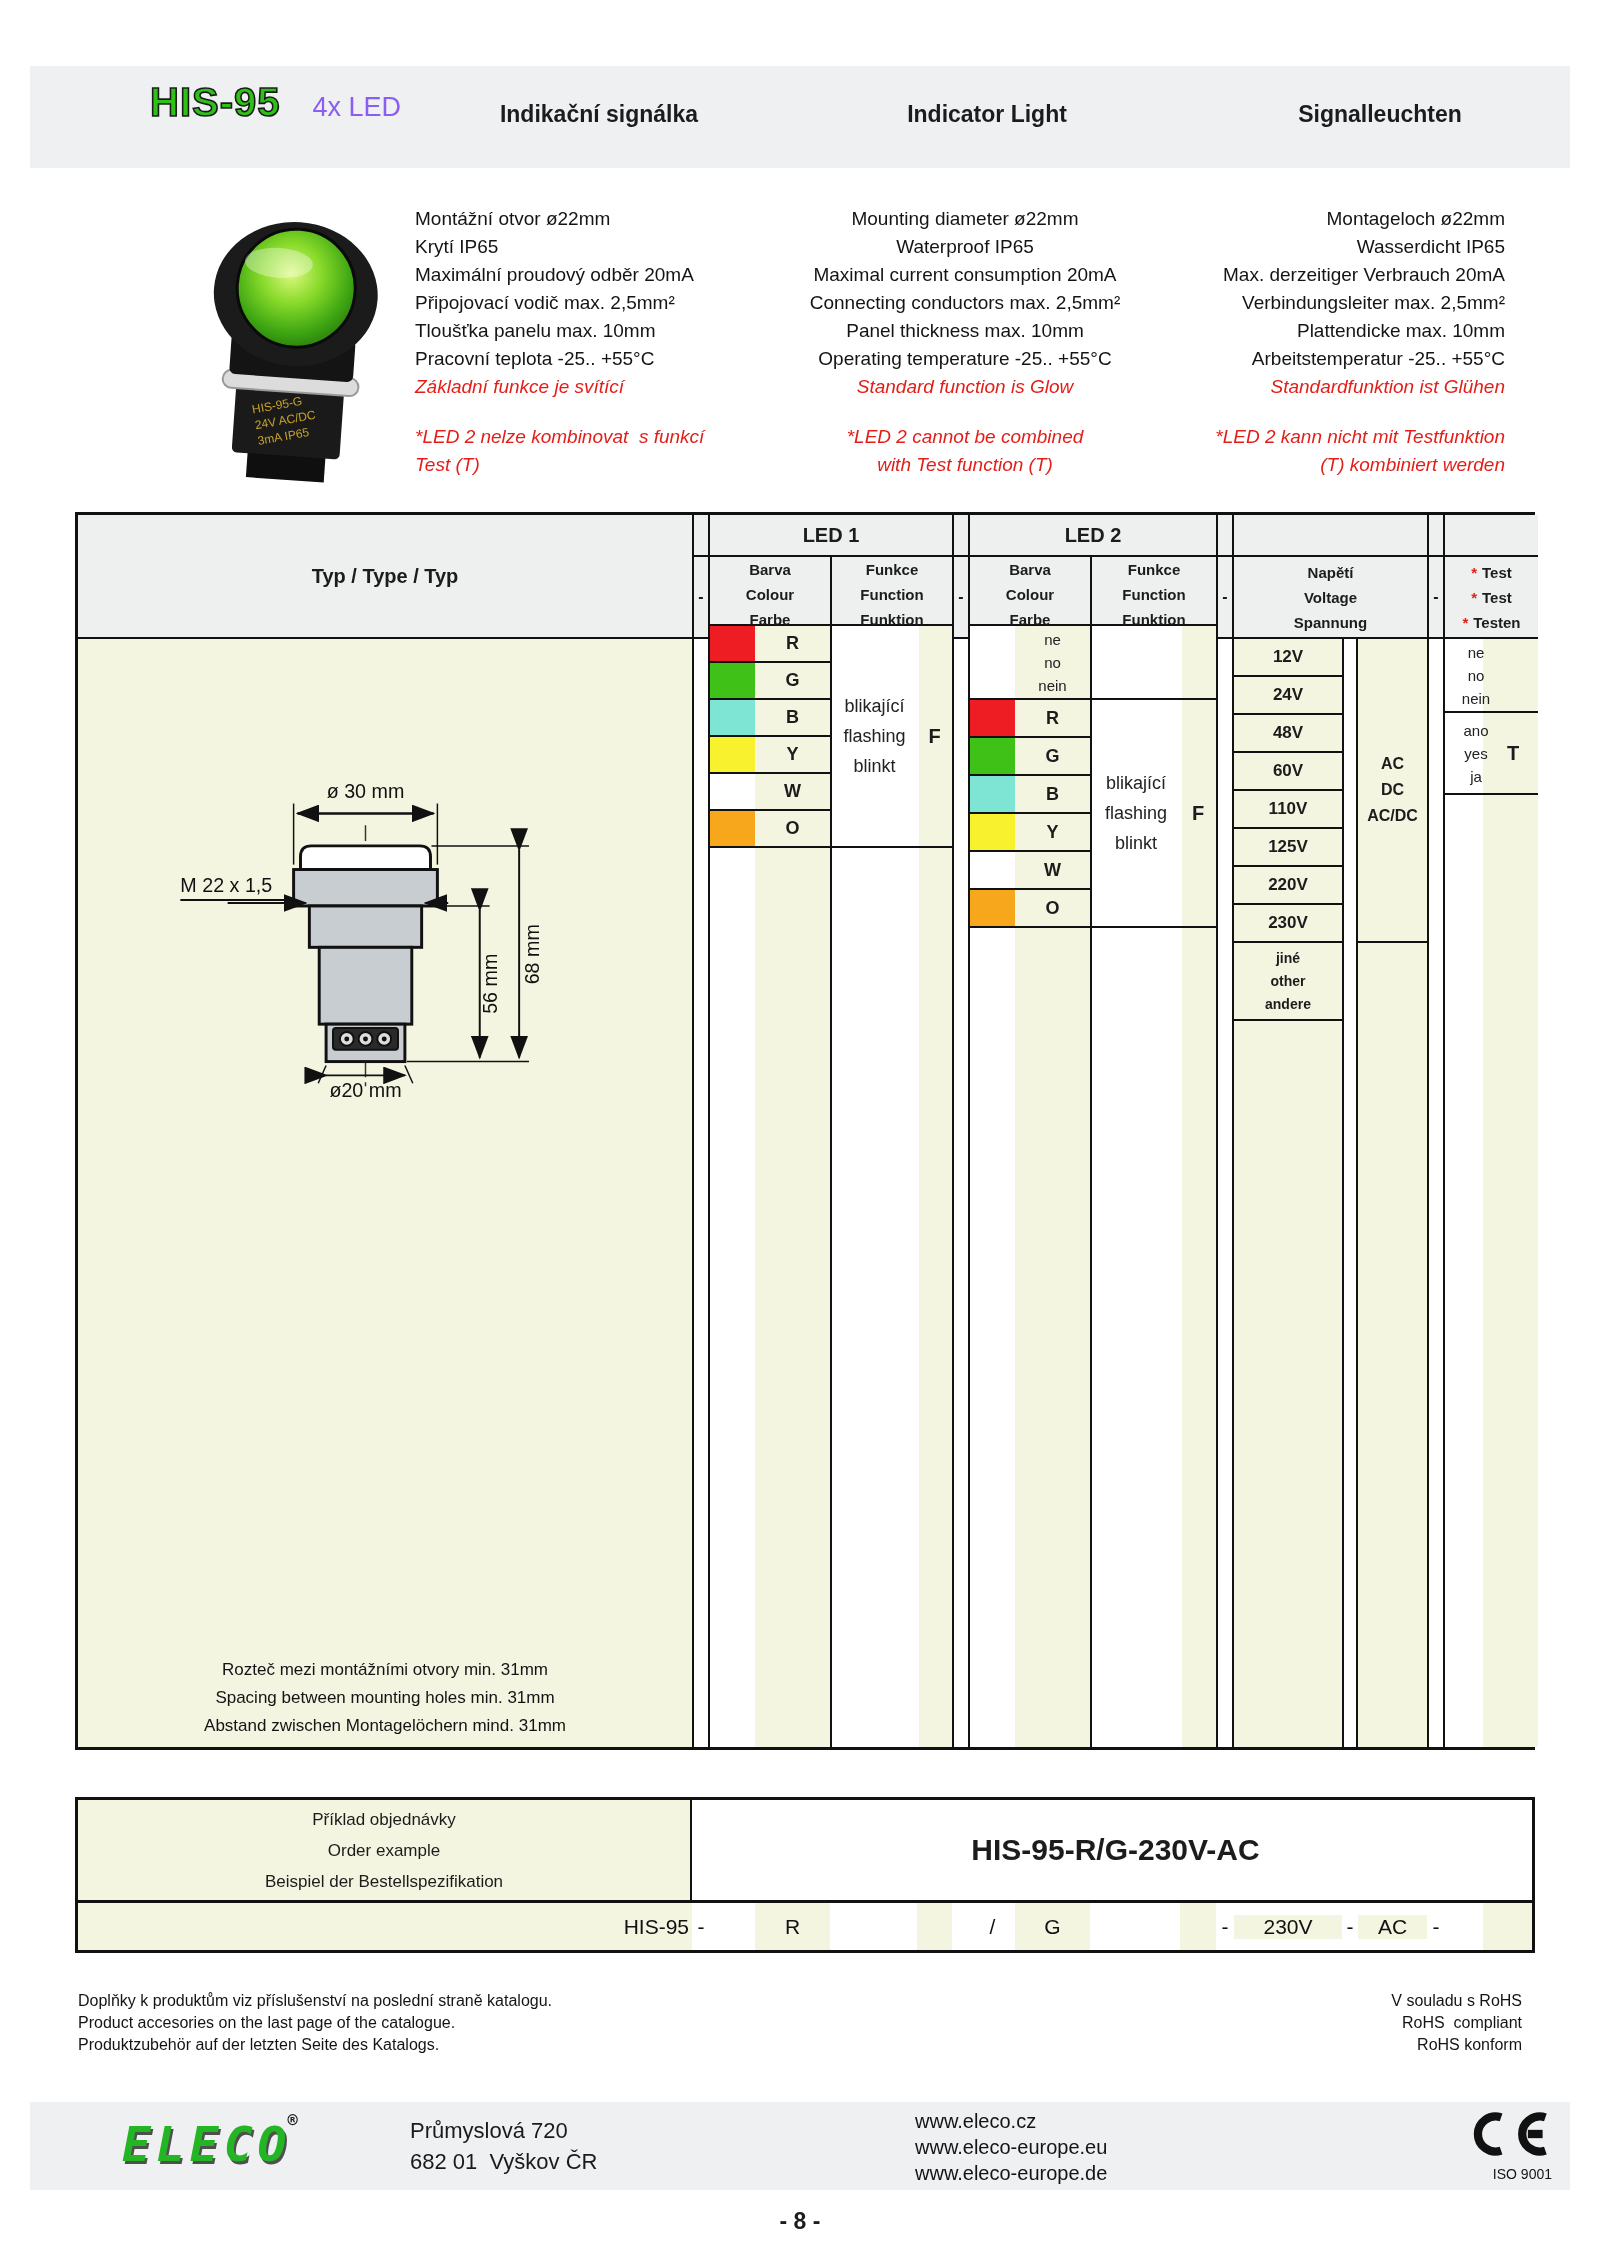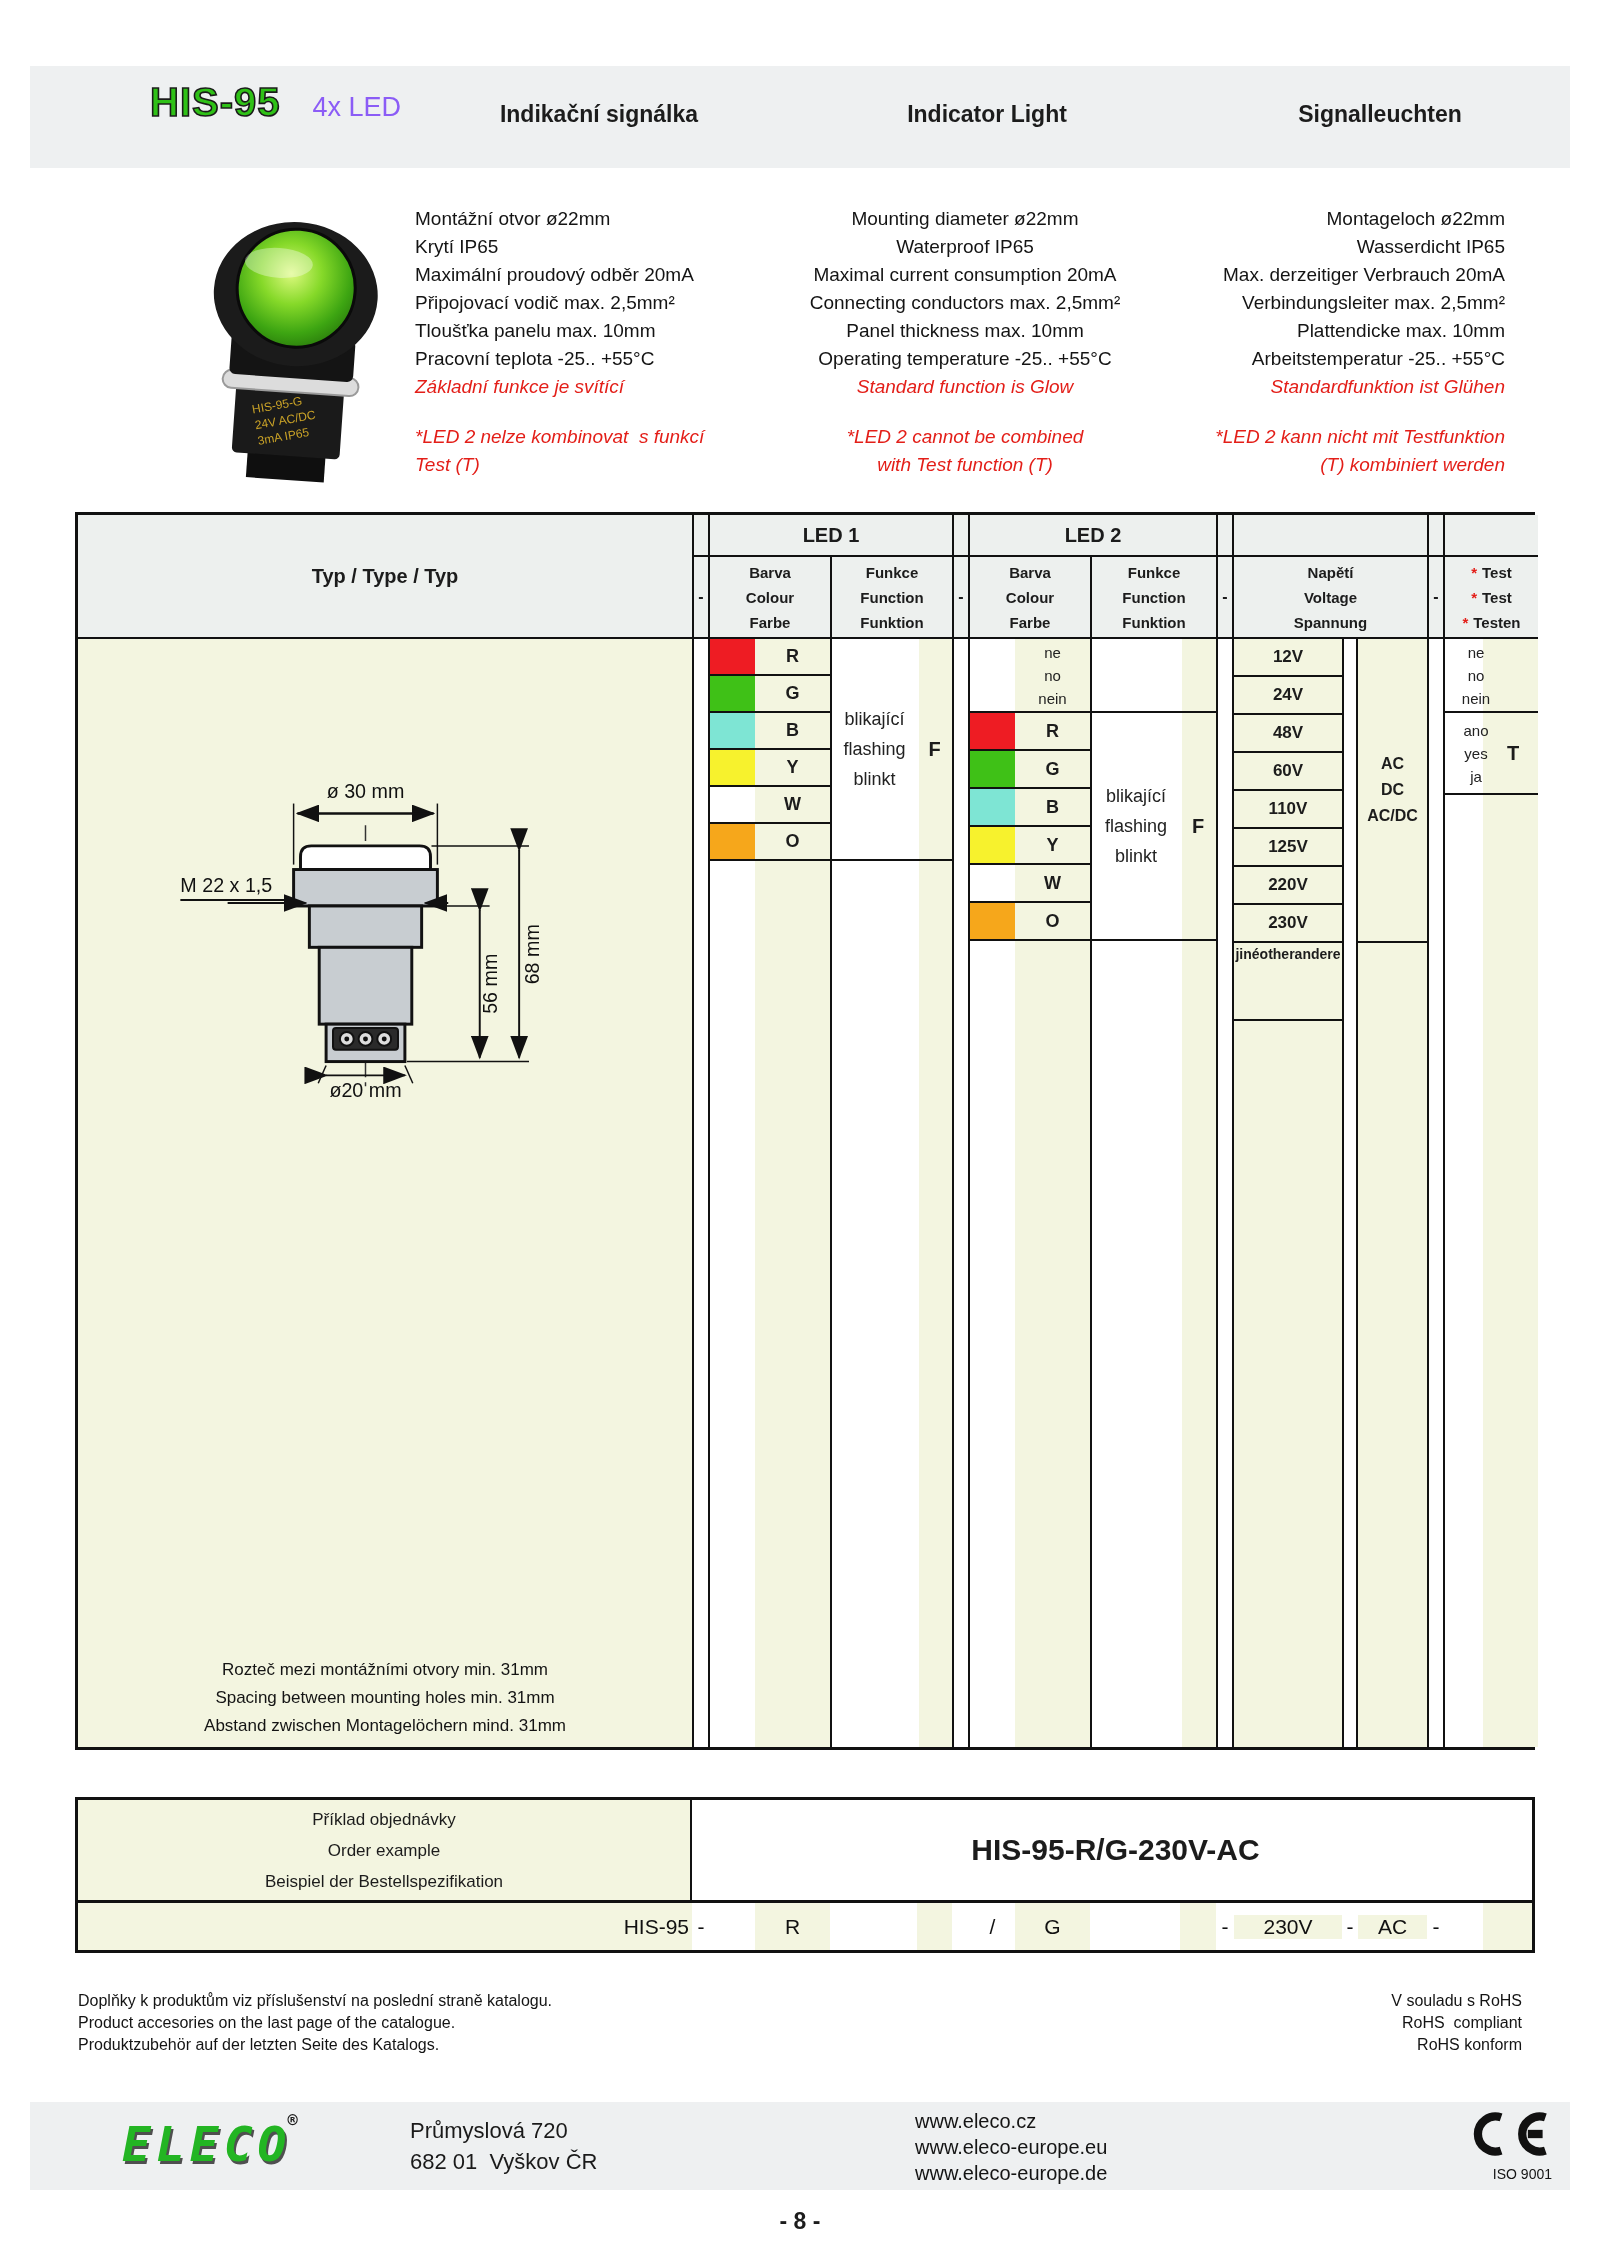--- a/index.html
+++ b/index.html
@@ -37,21 +37,21 @@
   .sep-hdr { height:124px; background:#edf0ee; border-bottom:2px solid #111; display:flex; flex-direction:column; }
   .sep-sp { height:42px; border-bottom:2px solid #111; }
   .sep-dash { flex:1; display:flex; align-items:center; justify-content:center; font-weight:bold; font-size:16px; }
   .sep-body { flex:1; background:#fff; }
 
   .grp { display:flex; flex-direction:column; }
   .grp-led1 { width:242px; } .grp-led2 { width:246px; }
   .grp-title { height:42px; background:#edf0ee; border-bottom:2px solid #111; display:flex; align-items:center; justify-content:center; font-size:20px; font-weight:600; }
   .grp-cols { display:flex; flex:1; min-height:0; }
   .sub { display:flex; flex-direction:column; }
-  .sub-hdr { height:82px; background:#edf0ee; border-bottom:2px solid #111; display:flex; flex-direction:column; align-items:center; justify-content:center; font-size:15px; font-weight:bold; line-height:25px; }
+  .sub-hdr { height:69px; background:#edf0ee; border-bottom:2px solid #111; display:flex; flex-direction:column; align-items:center; justify-content:flex-start; font-size:15px; font-weight:bold; line-height:25px; }
   .sub-barva { width:120px; }
   .sub-funkce1 { width:122px; border-left:2px solid #111; }
   .sub-funkce2 { width:126px; border-left:2px solid #111; }
   .sub-body { flex:1; }
   .barva-body { background:linear-gradient(to right,#fff 45px,#f3f5e0 45px); }
   .funkce1-body { background:linear-gradient(to right,#fff 87px,#f3f5e0 87px); }
   .funkce2-body { background:linear-gradient(to right,#fff 90px,#f3f5e0 90px); }
   .crow { height:37px; border-bottom:2px solid #111; display:flex; }
   .grp-led2 .crow { height:38px; }
   .sw { width:45px; }
@@ -66,21 +66,21 @@
   .fk-code { width:35px; display:flex; align-items:center; justify-content:center; font-weight:bold; font-size:20px; }
   .fk-code2 { width:36px; }
 
   .col-volt { width:193px; display:flex; flex-direction:column; }
   .vt-hdr { height:124px; background:#edf0ee; border-bottom:2px solid #111; display:flex; flex-direction:column; }
   .vt-sp { height:42px; border-bottom:2px solid #111; }
   .vt-label { flex:1; display:flex; flex-direction:column; align-items:center; justify-content:center; font-size:15px; font-weight:bold; line-height:25px; }
   .volt-body { flex:1; display:flex; }
   .vlist { width:108px; background:#f3f5e0; }
   .vcell { height:38px; border-bottom:2px solid #111; display:flex; align-items:center; justify-content:center; font-weight:bold; font-size:17px; }
-  .vother { height:78px; border-bottom:2px solid #111; display:flex; flex-direction:row; justify-content:center; font-size:14px; font-weight:bold; line-height:23px; }
+  .vother { height:78px; border-bottom:2px solid #111; display:flex; flex-direction:column; align-items:center; justify-content:center; font-size:14px; font-weight:bold; line-height:23px; }
   .vgap { width:16px; background:#fff; border-left:2px solid #111; border-right:2px solid #111; }
   .vac { flex:1; background:#f3f5e0; display:flex; flex-direction:column; }
   .vac-cell { height:304px; border-bottom:2px solid #111; display:flex; flex-direction:column; align-items:center; justify-content:center; font-weight:bold; font-size:16px; line-height:26px; }
 
   .col-test { width:93px; display:flex; flex-direction:column; }
   .test-body { flex:1; background:linear-gradient(to right,#fff 38px,#f3f5e0 38px); }
   .tno { height:74px; border-bottom:2px solid #111; display:flex; align-items:center; }
   .tyes { height:82px; border-bottom:2px solid #111; display:flex; align-items:center; position:relative; }
   .tcol { width:62px; display:flex; flex-direction:column; align-items:center; font-size:15px; line-height:23px; color:#222; }
   .t-code { position:absolute; right:0; top:0; bottom:0; width:50px; display:flex; align-items:center; justify-content:center; font-weight:bold; font-size:20px; }

